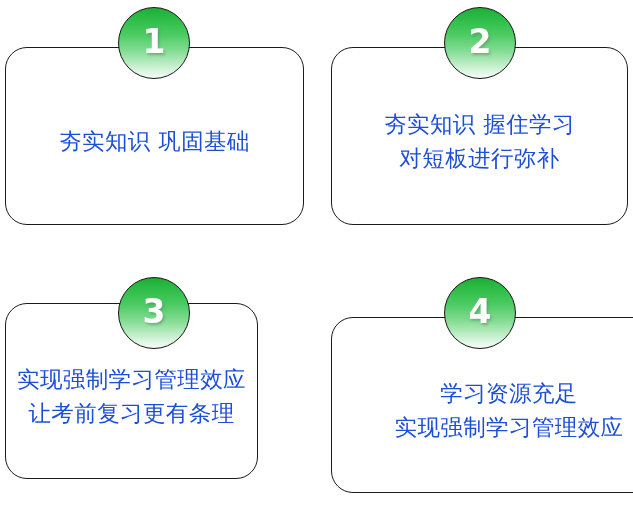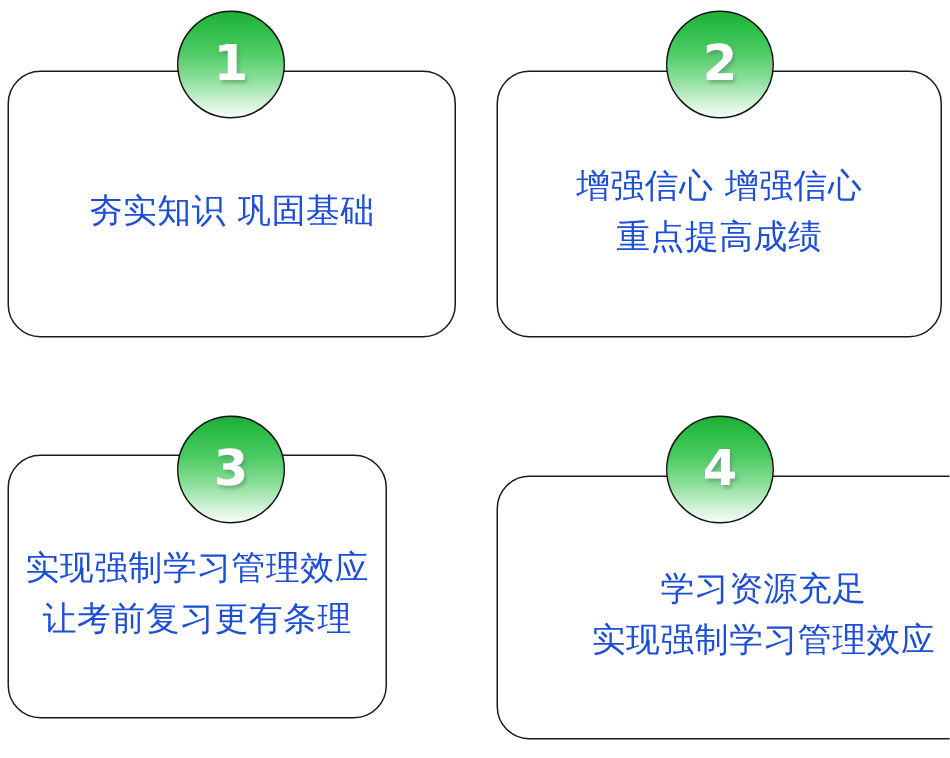--- a/index.html
+++ b/index.html
@@ -105,22 +105,22 @@
     <div class="card-lines">
       <div class="card-line">夯实知识 巩固基础</div>
     </div>
   </div>
   <div class="badge" id="badge-1">
     <span class="badge-num">1</span>
   </div>
 
   <div class="card" id="card-2">
     <div class="card-lines">
-      <div class="card-line">增强信心 增强信心</div>
-      <div class="card-line">重点提高成绩</div>
+      <div class="card-line">夯实知识 握住学习</div>
+      <div class="card-line">对短板进行弥补</div>
     </div>
   </div>
   <div class="badge" id="badge-2">
     <span class="badge-num">2</span>
   </div>
 
   <div class="card" id="card-3">
     <div class="card-lines">
       <div class="card-line">实现强制学习管理效应</div>
       <div class="card-line">让考前复习更有条理</div>

